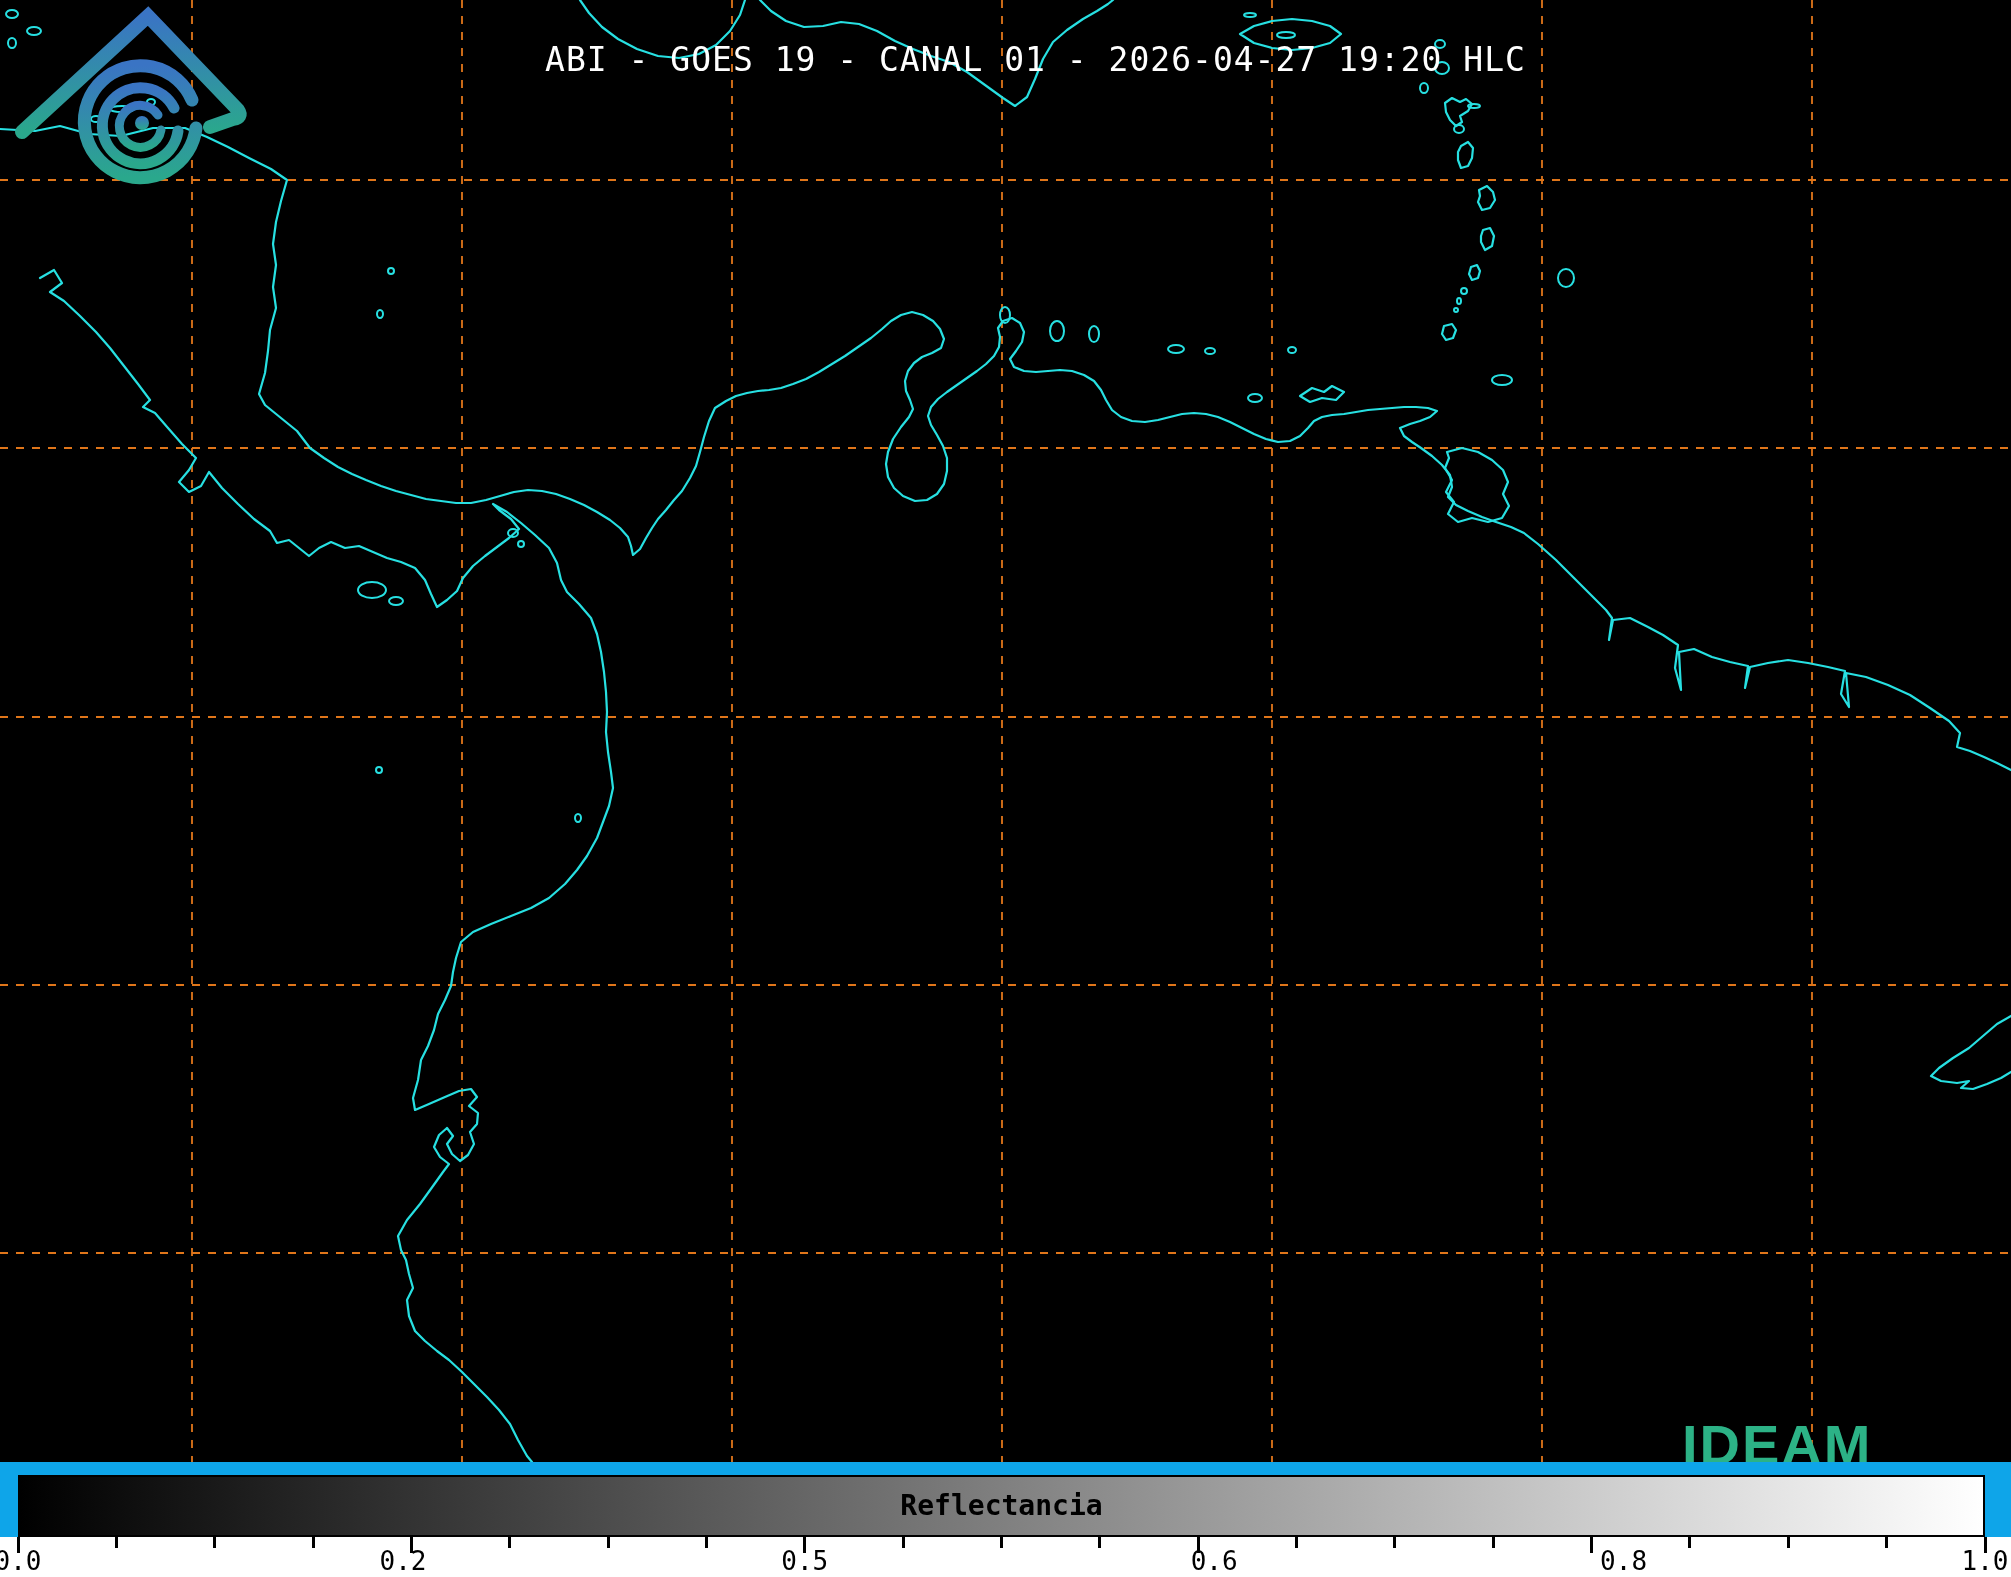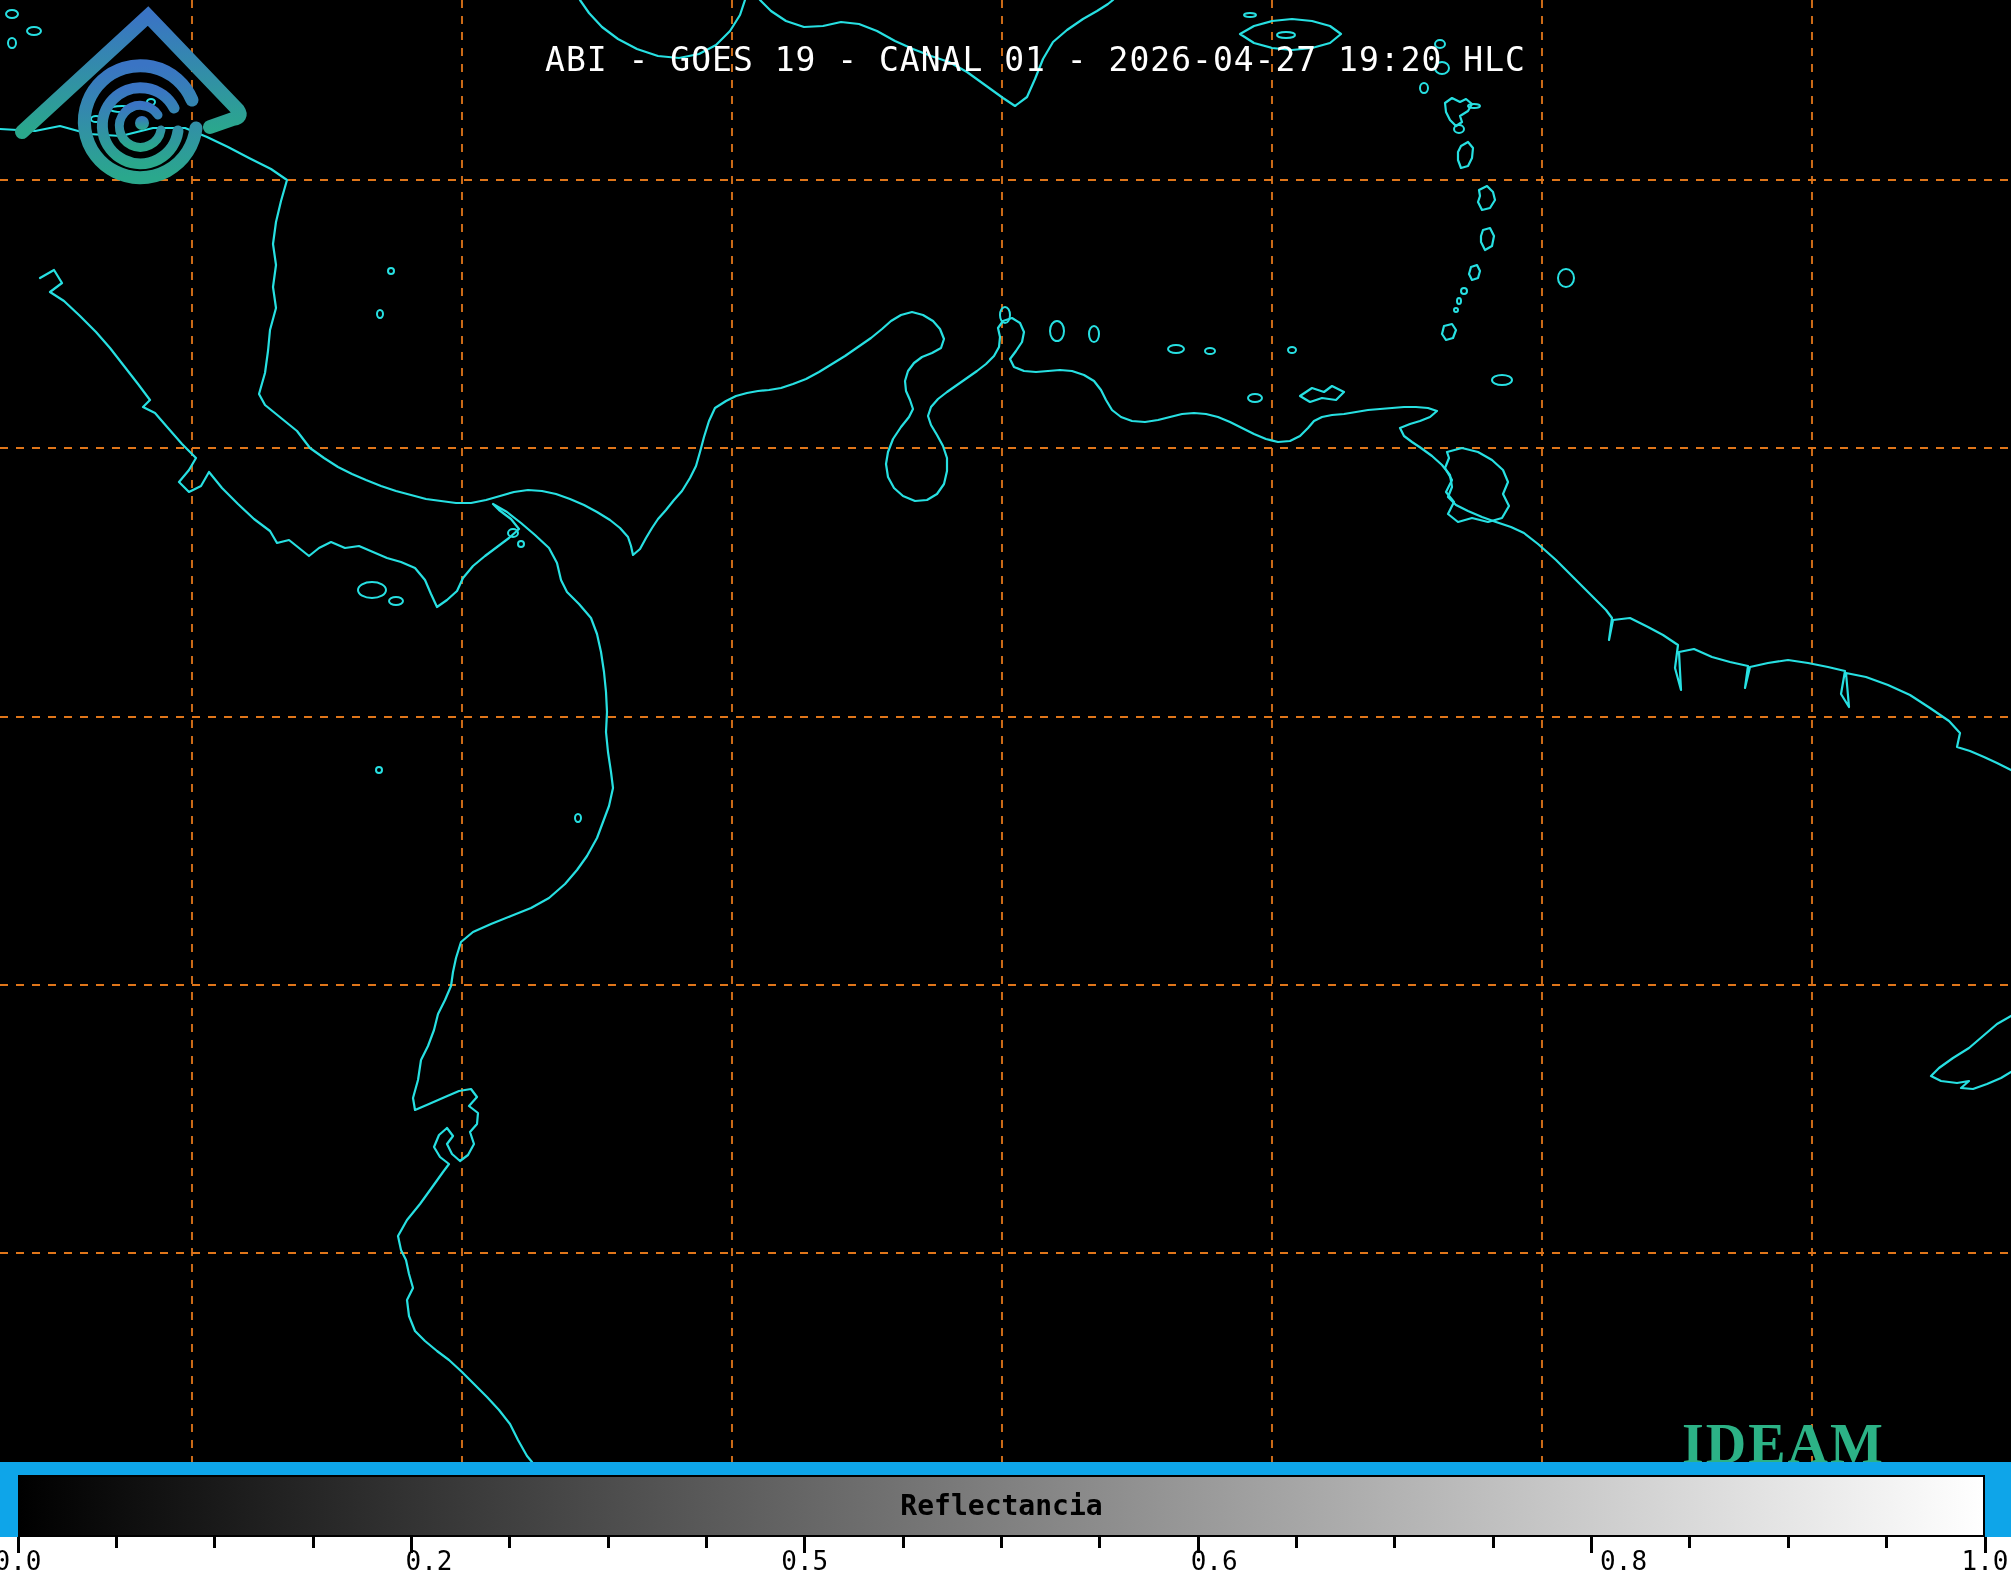--- a/index.html
+++ b/index.html
@@ -5,21 +5,21 @@
   html,body{margin:0;padding:0;background:#000;}
   body{width:2011px;height:1577px;overflow:hidden;position:relative;
        font-family:"DejaVu Sans Mono",monospace;}
   #map{position:absolute;left:0;top:0;width:2011px;height:1470px;background:#000;}
   #map svg{position:absolute;left:0;top:0;}
   #title{position:absolute;left:0;top:40px;width:2011px;padding-left:60px;box-sizing:border-box;
          text-align:center;color:#ffffff;font-size:33px;letter-spacing:1px;white-space:pre;}
   
   #logo{position:absolute;left:1648px;top:1238px;width:300px;height:235px;}
   #logo-text{position:absolute;left:1682px;top:1412px;width:240px;
-             font-family:Liberation Serif, serif;font-weight:800;
+             font-family:Liberation Sans, sans-serif;font-weight:800;
              font-size:56px;letter-spacing:2px;}
   
   #cbar{position:absolute;left:0;top:1462px;width:2011px;height:115px;background:#0ea5e9;}
   #cbar-strip{position:absolute;left:0;top:75px;width:2011px;height:40px;background:#ffffff;}
   #cbar-bar{position:absolute;left:18px;top:13px;width:1967px;height:62px;
             border:2px solid #000;box-sizing:border-box;}
   #cbar-label{position:absolute;left:18px;top:13px;width:1967px;height:62px;line-height:62px;
               text-align:center;font-weight:bold;font-size:28px;color:#000;}
   .cbar-tick{position:absolute;top:75px;width:3px;background:#000;}
   .cbar-tick.major{height:16px;}
@@ -118,21 +118,21 @@
   <div id="cbar-strip"></div>
   <div id="cbar-bar" style="background: linear-gradient(to right, rgb(0, 0, 0), rgb(255, 255, 255));"></div>
   <div id="cbar-label">Reflectancia</div>
   <div id="cbar-ticks">
       <div class="cbar-tick major" style="left: 16.5px;"></div>
       <div class="cbar-ticklabel" style="left: 18px;">0.0</div>
       <div class="cbar-tick minor" style="left: 114.85px;"></div>
       <div class="cbar-tick minor" style="left: 213.2px;"></div>
       <div class="cbar-tick minor" style="left: 311.55px;"></div>
       <div class="cbar-tick major" style="left: 409.9px;"></div>
-      <div class="cbar-ticklabel" style="left: 429px;">0.2</div>
+      <div class="cbar-ticklabel" style="left: 403px;">0.2</div>
       <div class="cbar-tick minor" style="left: 508.25px;"></div>
       <div class="cbar-tick minor" style="left: 606.6px;"></div>
       <div class="cbar-tick minor" style="left: 704.95px;"></div>
       <div class="cbar-tick major" style="left: 803.3px;"></div>
       <div class="cbar-ticklabel" style="left: 804.8px;">0.5</div>
       <div class="cbar-tick minor" style="left: 901.65px;"></div>
       <div class="cbar-tick minor" style="left: 1000px;"></div>
       <div class="cbar-tick minor" style="left: 1098.35px;"></div>
       <div class="cbar-tick major" style="left: 1196.7px;"></div>
       <div class="cbar-ticklabel" style="left: 1198.2px; margin-left: 16px;">0.6</div>

